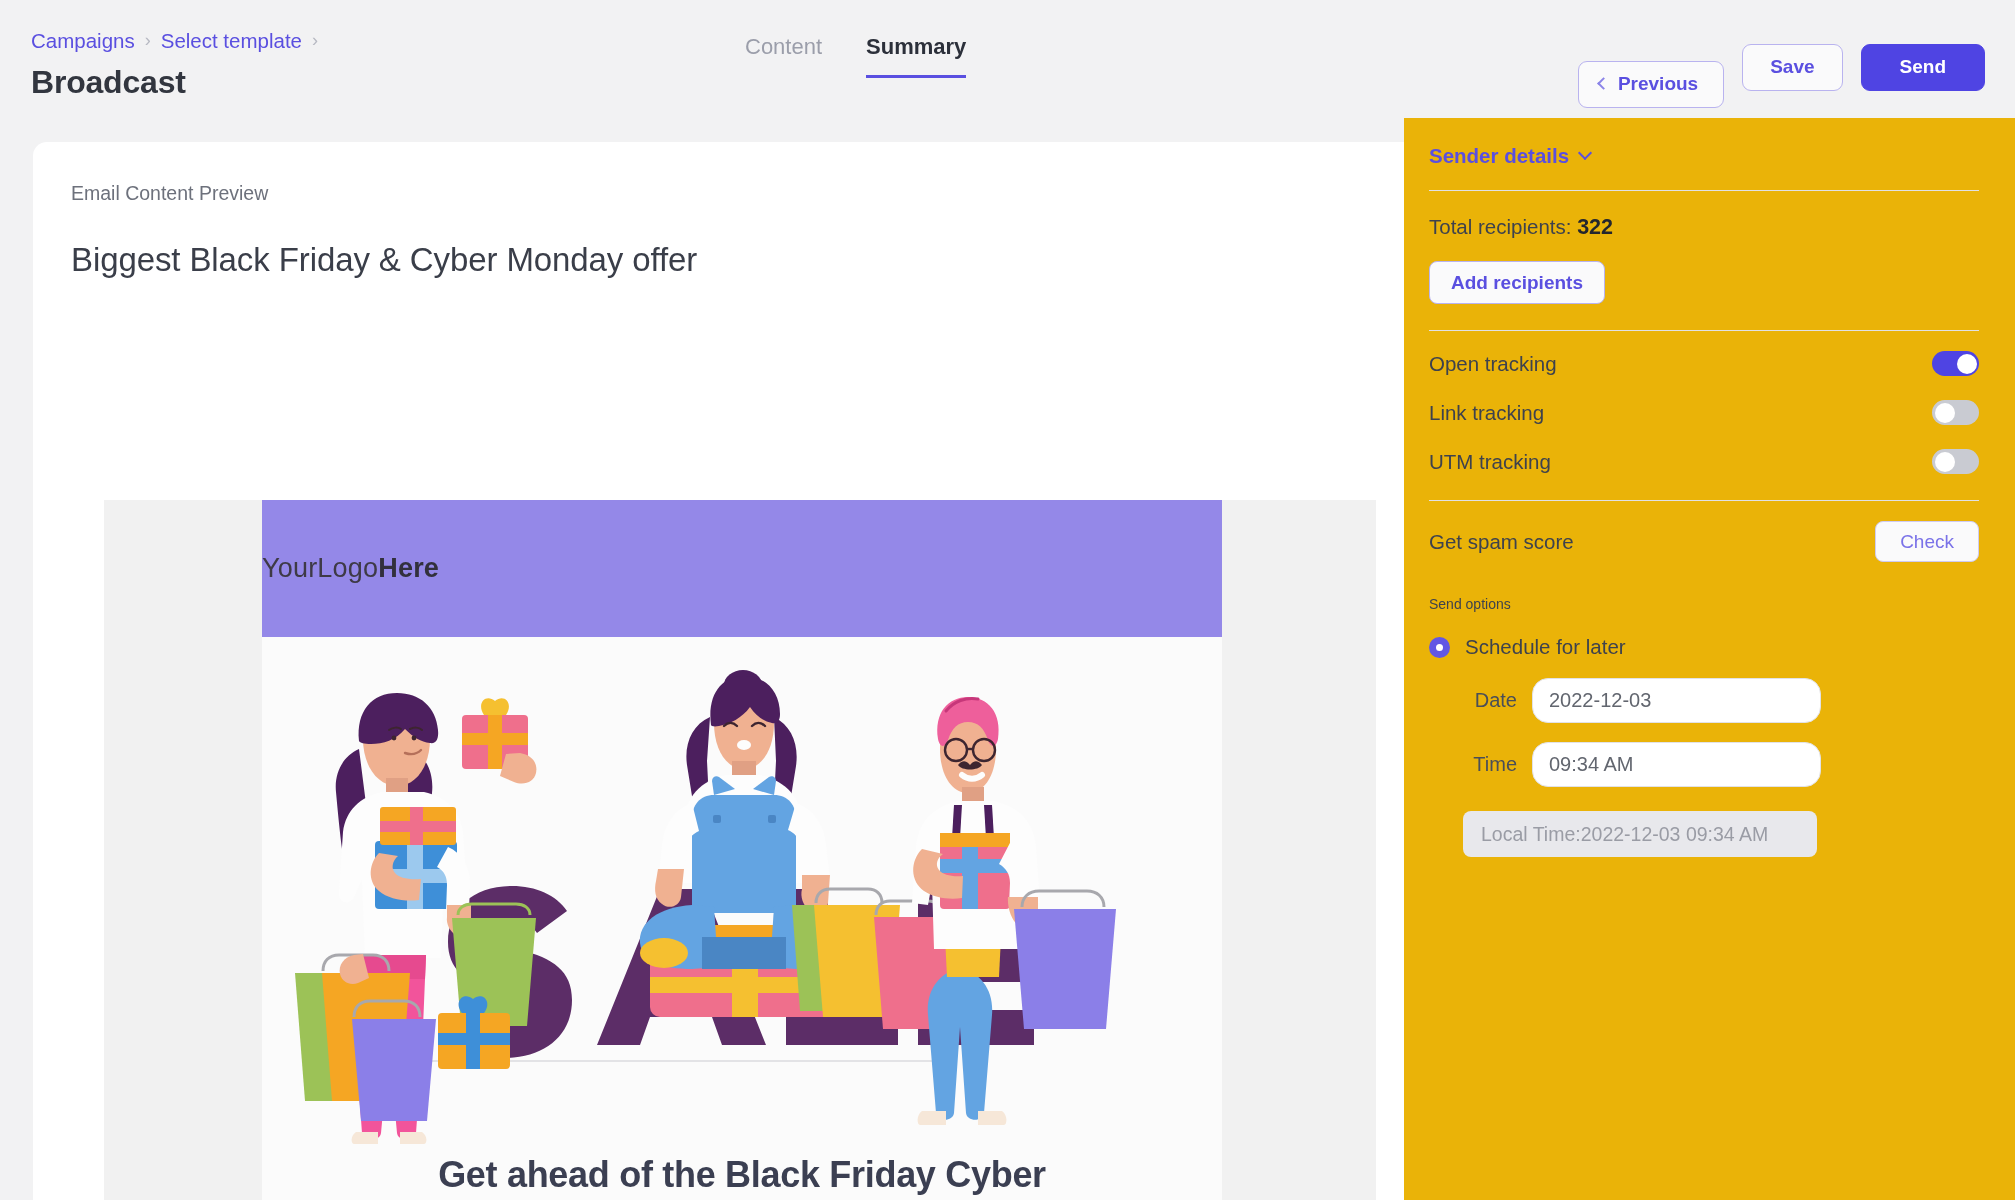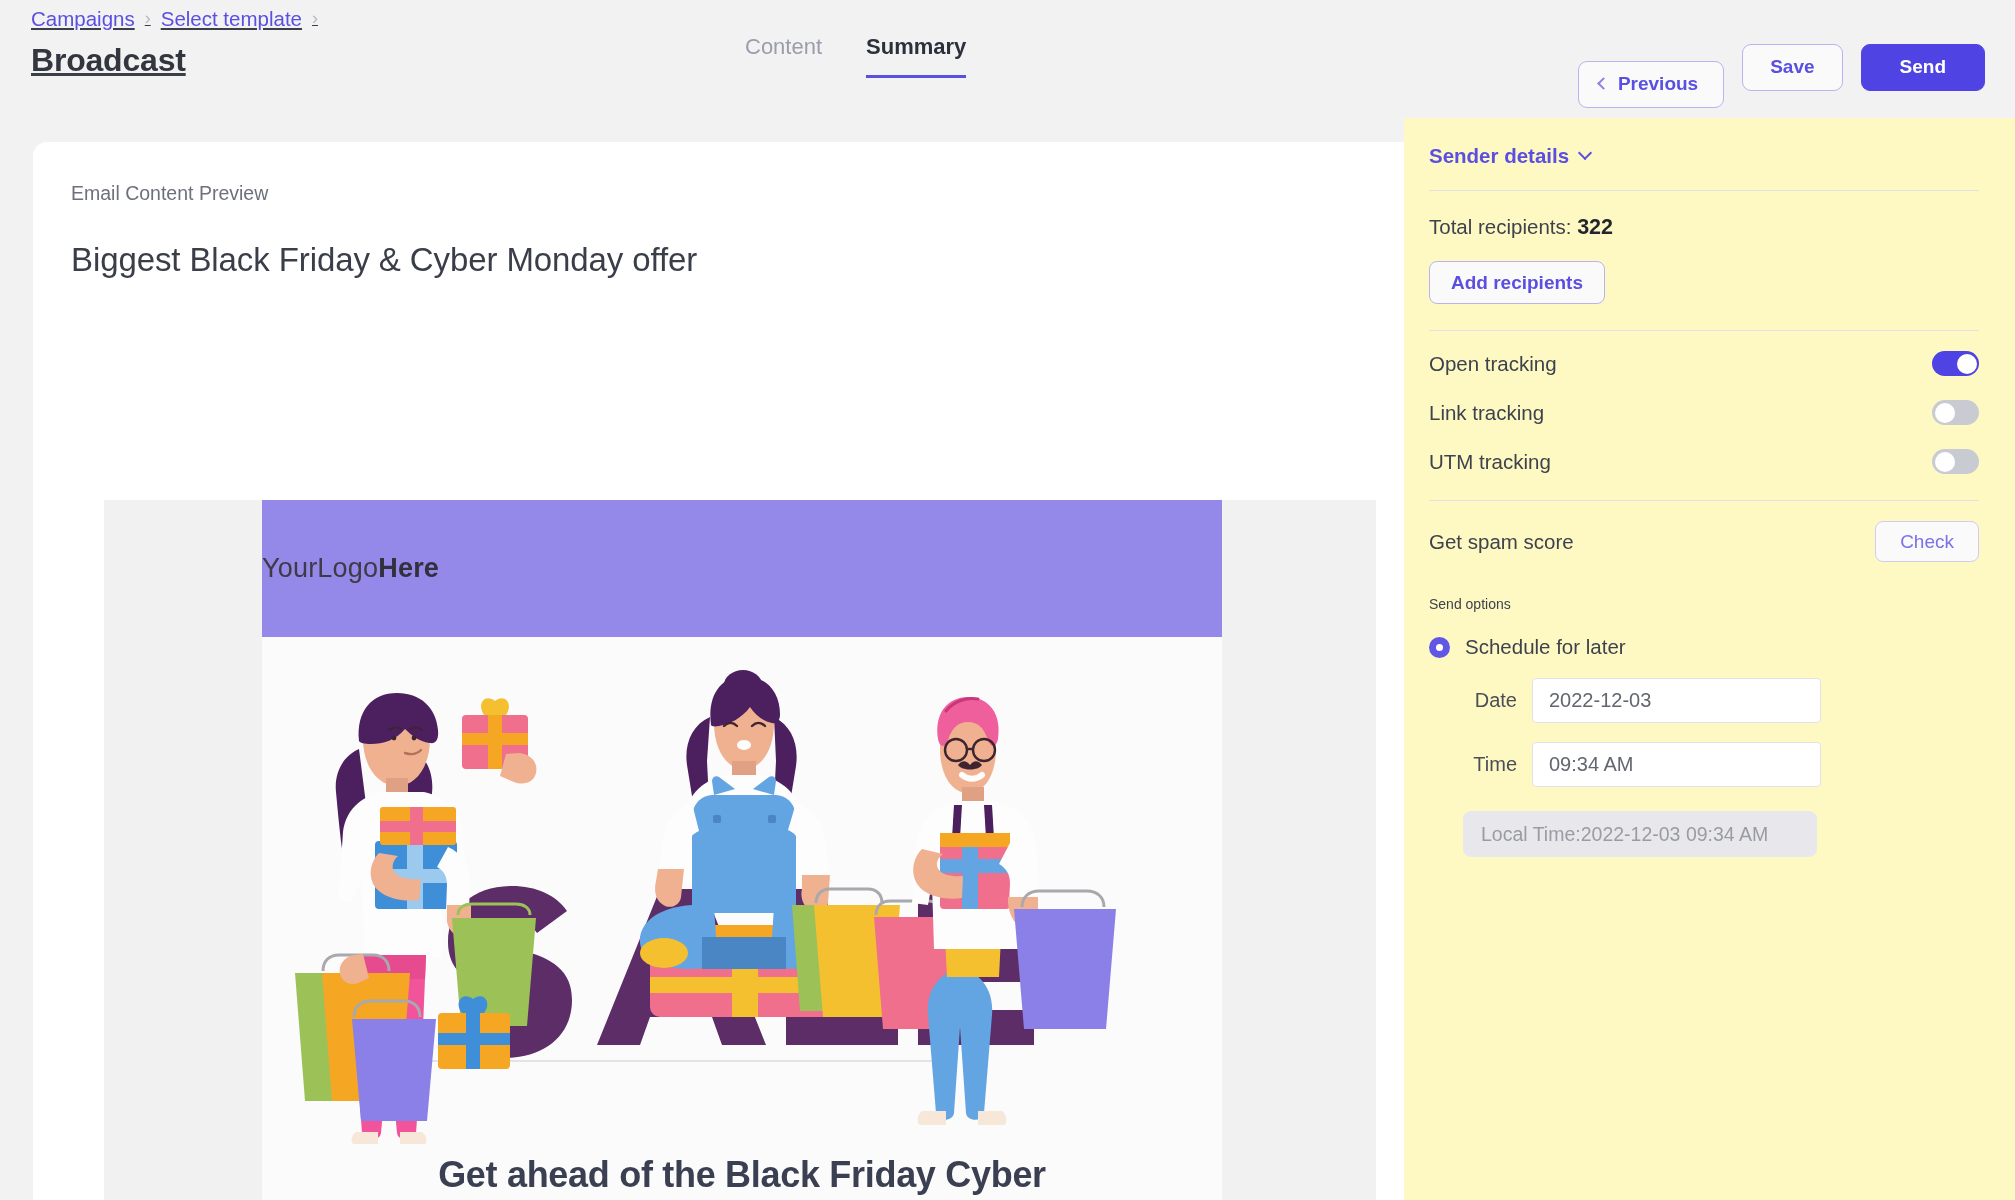--- a/index.html
+++ b/index.html
@@ -20,22 +20,21 @@
   
   .topbar {
     position: relative;
     height: 118px;
     background: #f2f2f3;
   }
 
   .breadcrumb-block {
     position: absolute;
     left: 31px;
-    top: 4px;
-    text-decoration: underline;
+    top: 26px;
   }
 
   .breadcrumb {
     display: flex;
     align-items: center;
     gap: 10px;
     font-size: 20.5px;
     line-height: 30px;
     white-space: nowrap;
   }
@@ -217,21 +216,21 @@
     margin-top: 4px;
   }
 
   
   .sidebar {
     position: absolute;
     left: 1404px;
     top: 0;
     width: 611px;
     height: 1082px;
-    background: #fef9c3;
+    background: #eab308;
     padding: 26px 36px 0 25px;
   }
 
   .sender-details {
     display: flex;
     align-items: center;
     gap: 11px;
     font-size: 20.5px;
     font-weight: bold;
     color: #5a4fe0;
@@ -367,21 +366,21 @@
     font-size: 20px;
     color: #4a4e58;
     width: 54px;
     text-align: right;
     flex: none;
   }
   .field-input {
     width: 289px;
     height: 45px;
     border: 1.2px solid #e2e2e6;
-    border-radius: 4px;
+    border-radius: 16px;
     background: #ffffff;
     font-family: inherit;
     font-size: 20px;
     color: #62666f;
     padding: 16px 16px;
     outline: none;
   }
 
   .local-time {
     margin-top: 24px;

